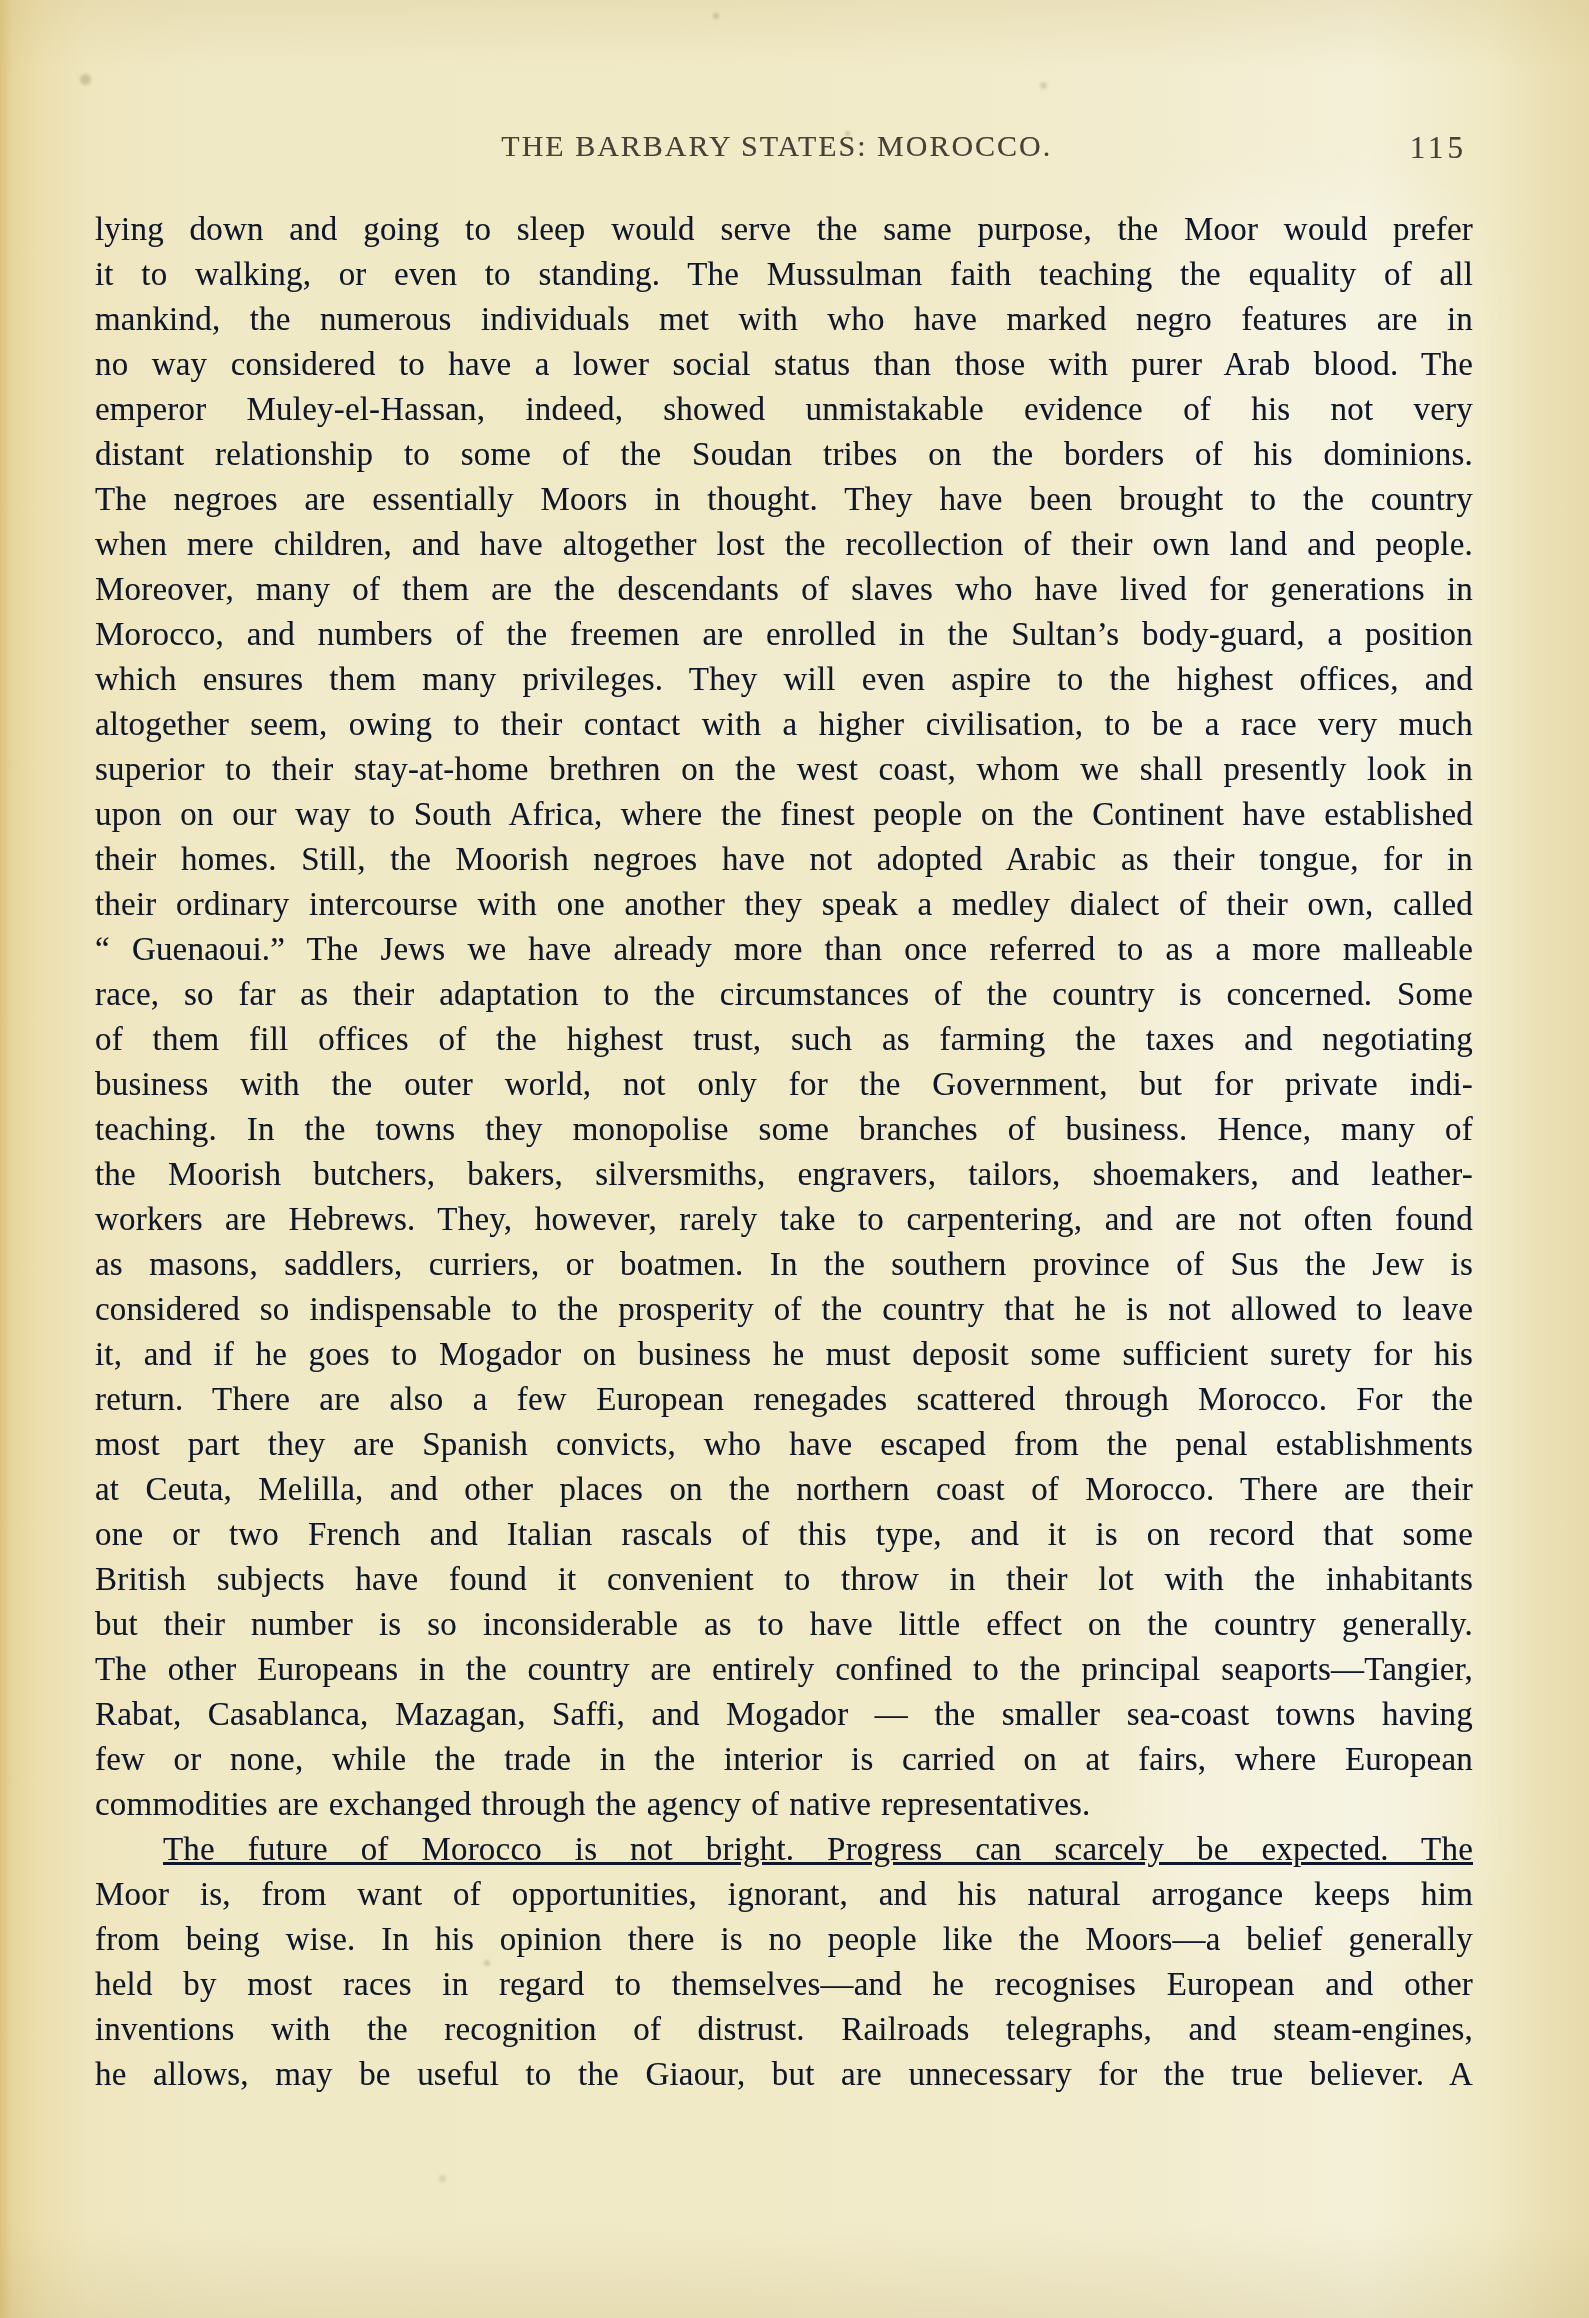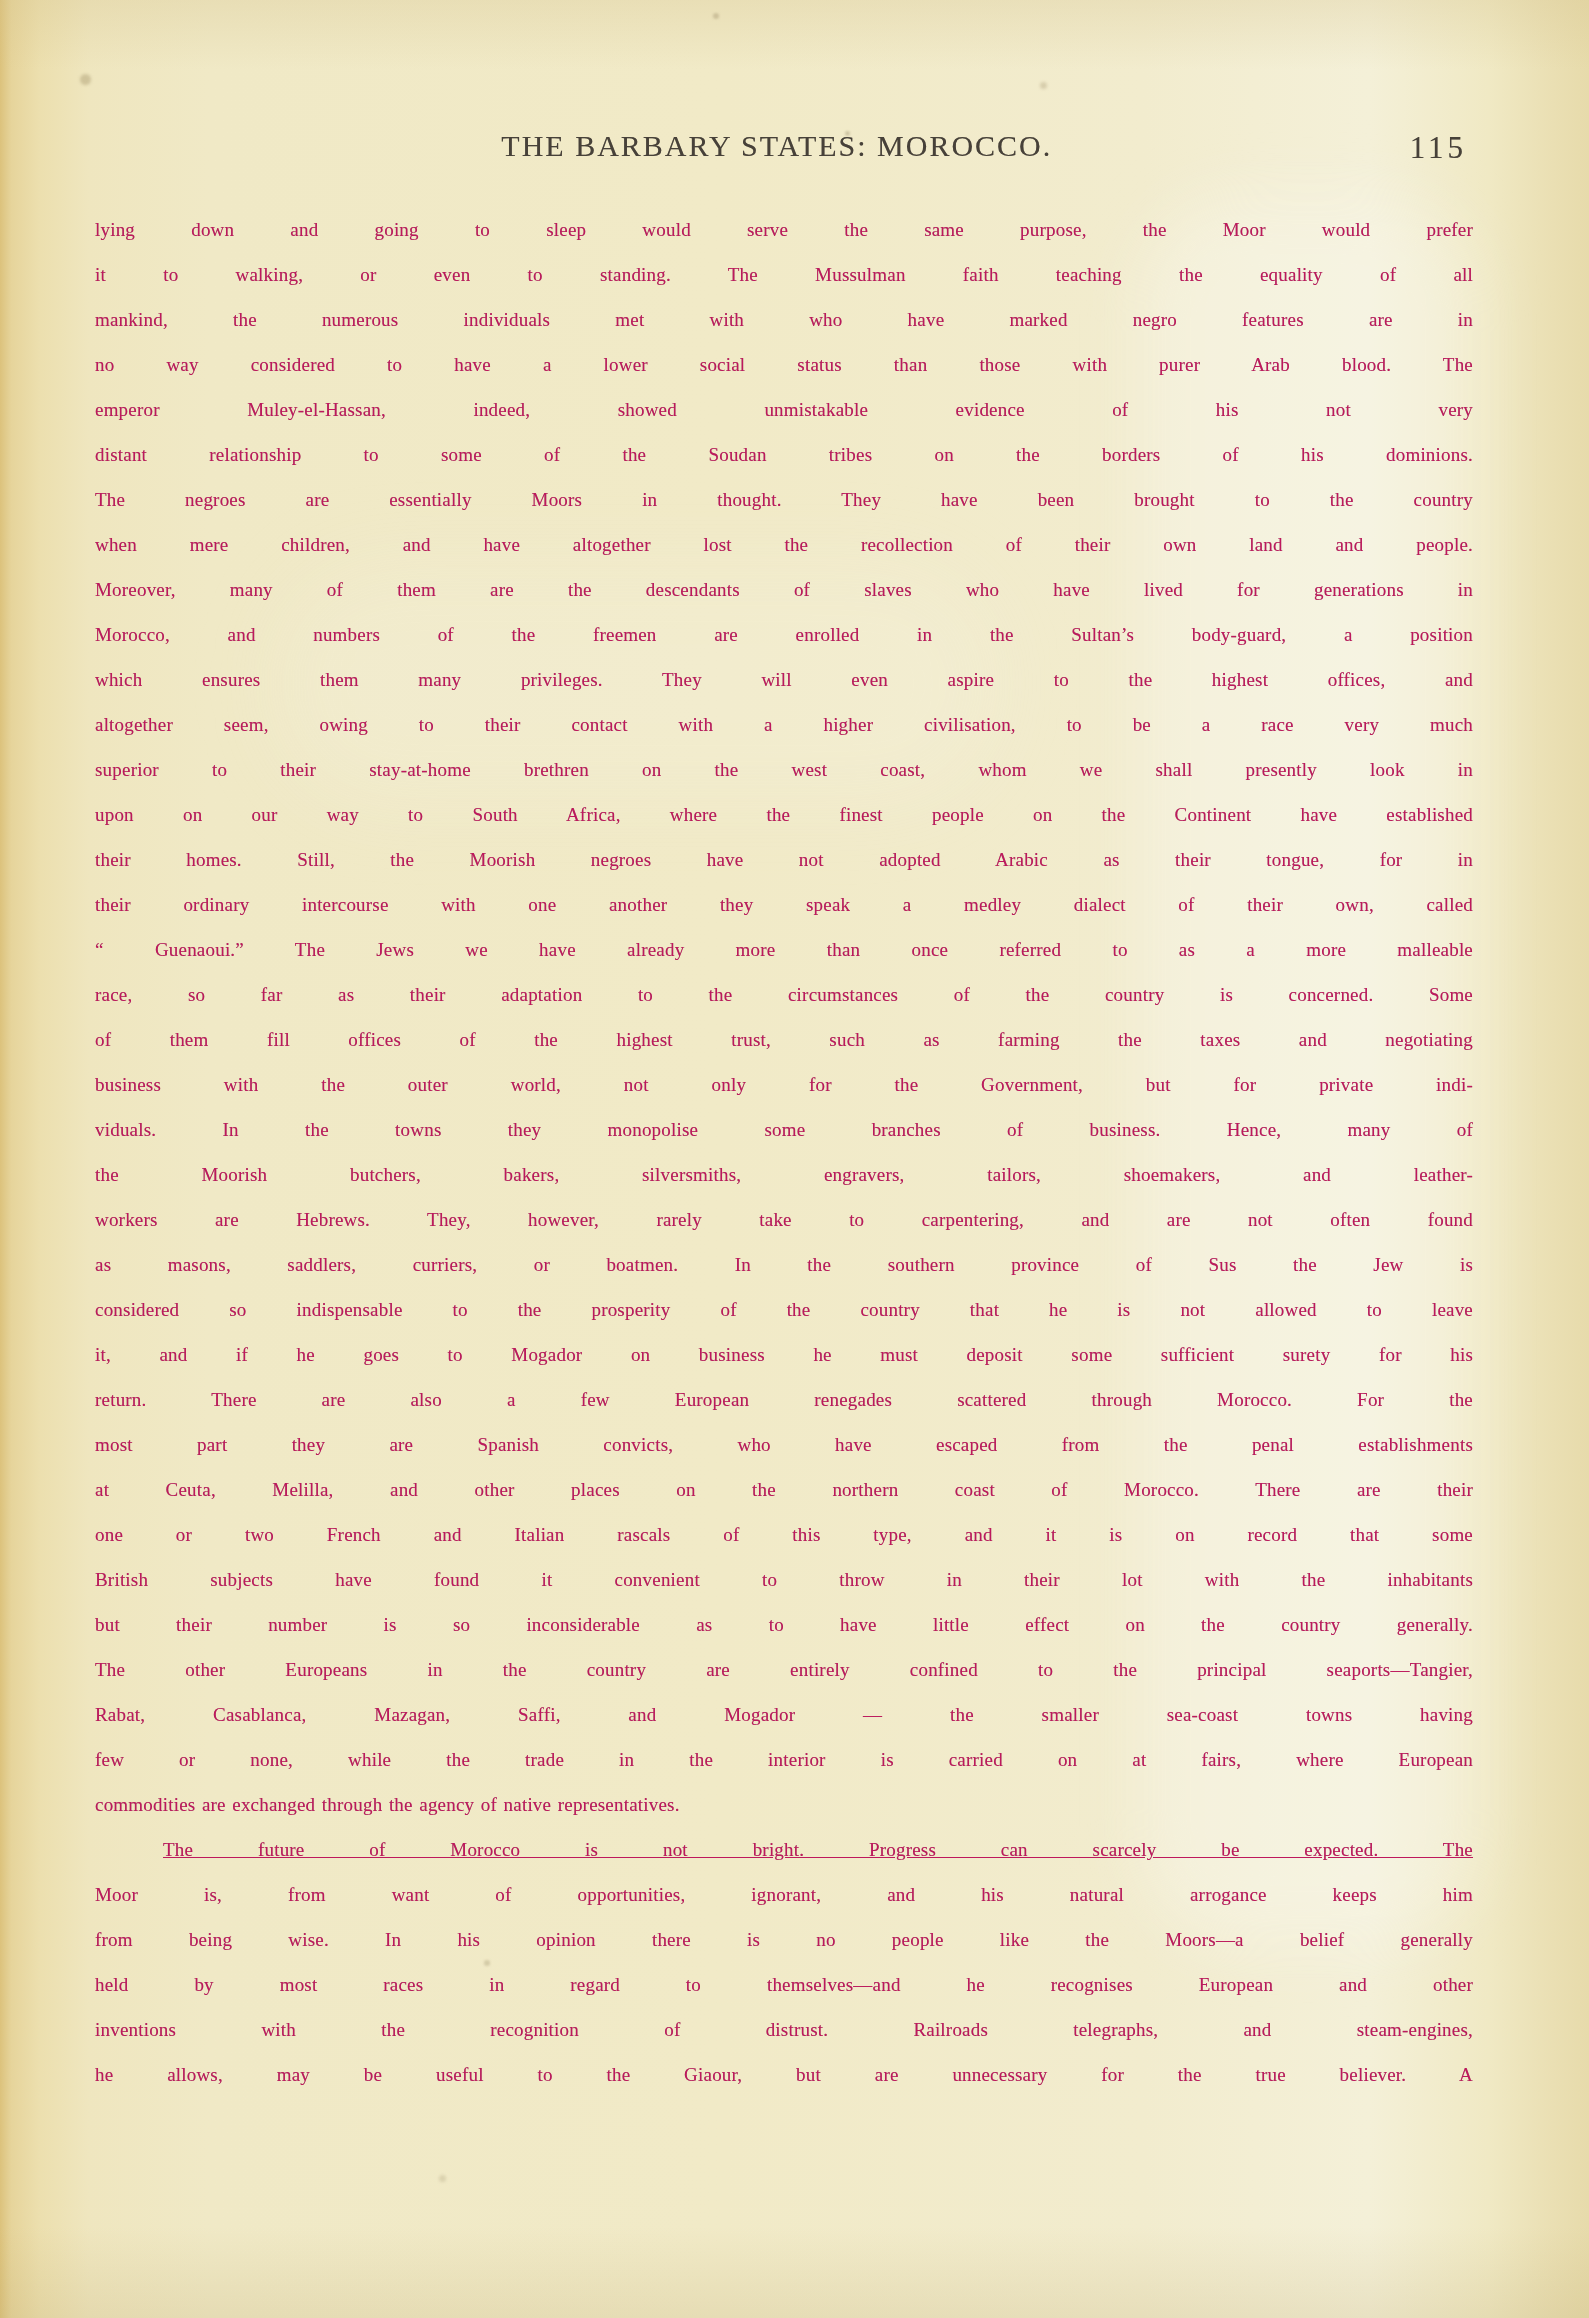--- a/index.html
+++ b/index.html
@@ -59,29 +59,29 @@
     color: #474139;
     text-shadow: 0 0 0.6px rgba(70,64,55,0.45);
   }
 
   .body-text {
     position: absolute;
     left: 95px; top: 207px;
     width: 1378px;
   }
   .line {
-    font-size: 19px;
+    font-size: 33px;
     line-height: 45px;
     height: 45px;
     text-align: justify;
     text-align-last: justify;
     text-justify: inter-word;
     letter-spacing: 0.2px;
     word-spacing: 1.6px;
-    color: #be185d;
+    color: #0f172a;
     text-shadow: 0 0 0.5px rgba(62,56,48,0.38);
     white-space: nowrap;
   }
   .line.indent { padding-left: 68px; text-decoration: underline; }
   .line.short  { text-align-last: left; white-space: normal; }
 
   .speck {
     position: absolute;
     border-radius: 50%;
     pointer-events: none;
@@ -125,21 +125,21 @@
     <div class="line">which ensures them many privileges. They will even aspire to the highest offices, and</div>
     <div class="line">altogether seem, owing to their contact with a higher civilisation, to be a race very much</div>
     <div class="line">superior to their stay-at-home brethren on the west coast, whom we shall presently look in</div>
     <div class="line">upon on our way to South Africa, where the finest people on the Continent have established</div>
     <div class="line">their homes. Still, the Moorish negroes have not adopted Arabic as their tongue, for in</div>
     <div class="line">their ordinary intercourse with one another they speak a medley dialect of their own, called</div>
     <div class="line">“ Guenaoui.” The Jews we have already more than once referred to as a more malleable</div>
     <div class="line">race, so far as their adaptation to the circumstances of the country is concerned. Some</div>
     <div class="line">of them fill offices of the highest trust, such as farming the taxes and negotiating</div>
     <div class="line">business with the outer world, not only for the Government, but for private indi-</div>
-    <div class="line">viduals. In the towns they monopolise some branches of business. Hence, many of</div>
+    <div class="line">teaching. In the towns they monopolise some branches of business. Hence, many of</div>
     <div class="line">the Moorish butchers, bakers, silversmiths, engravers, tailors, shoemakers, and leather-</div>
     <div class="line">workers are Hebrews. They, however, rarely take to carpentering, and are not often found</div>
     <div class="line">as masons, saddlers, curriers, or boatmen. In the southern province of Sus the Jew is</div>
     <div class="line">considered so indispensable to the prosperity of the country that he is not allowed to leave</div>
     <div class="line">it, and if he goes to Mogador on business he must deposit some sufficient surety for his</div>
     <div class="line">return. There are also a few European renegades scattered through Morocco. For the</div>
     <div class="line">most part they are Spanish convicts, who have escaped from the penal establishments</div>
     <div class="line">at Ceuta, Melilla, and other places on the northern coast of Morocco. There are their</div>
     <div class="line">one or two French and Italian rascals of this type, and it is on record that some</div>
     <div class="line">British subjects have found it convenient to throw in their lot with the inhabitants</div>

